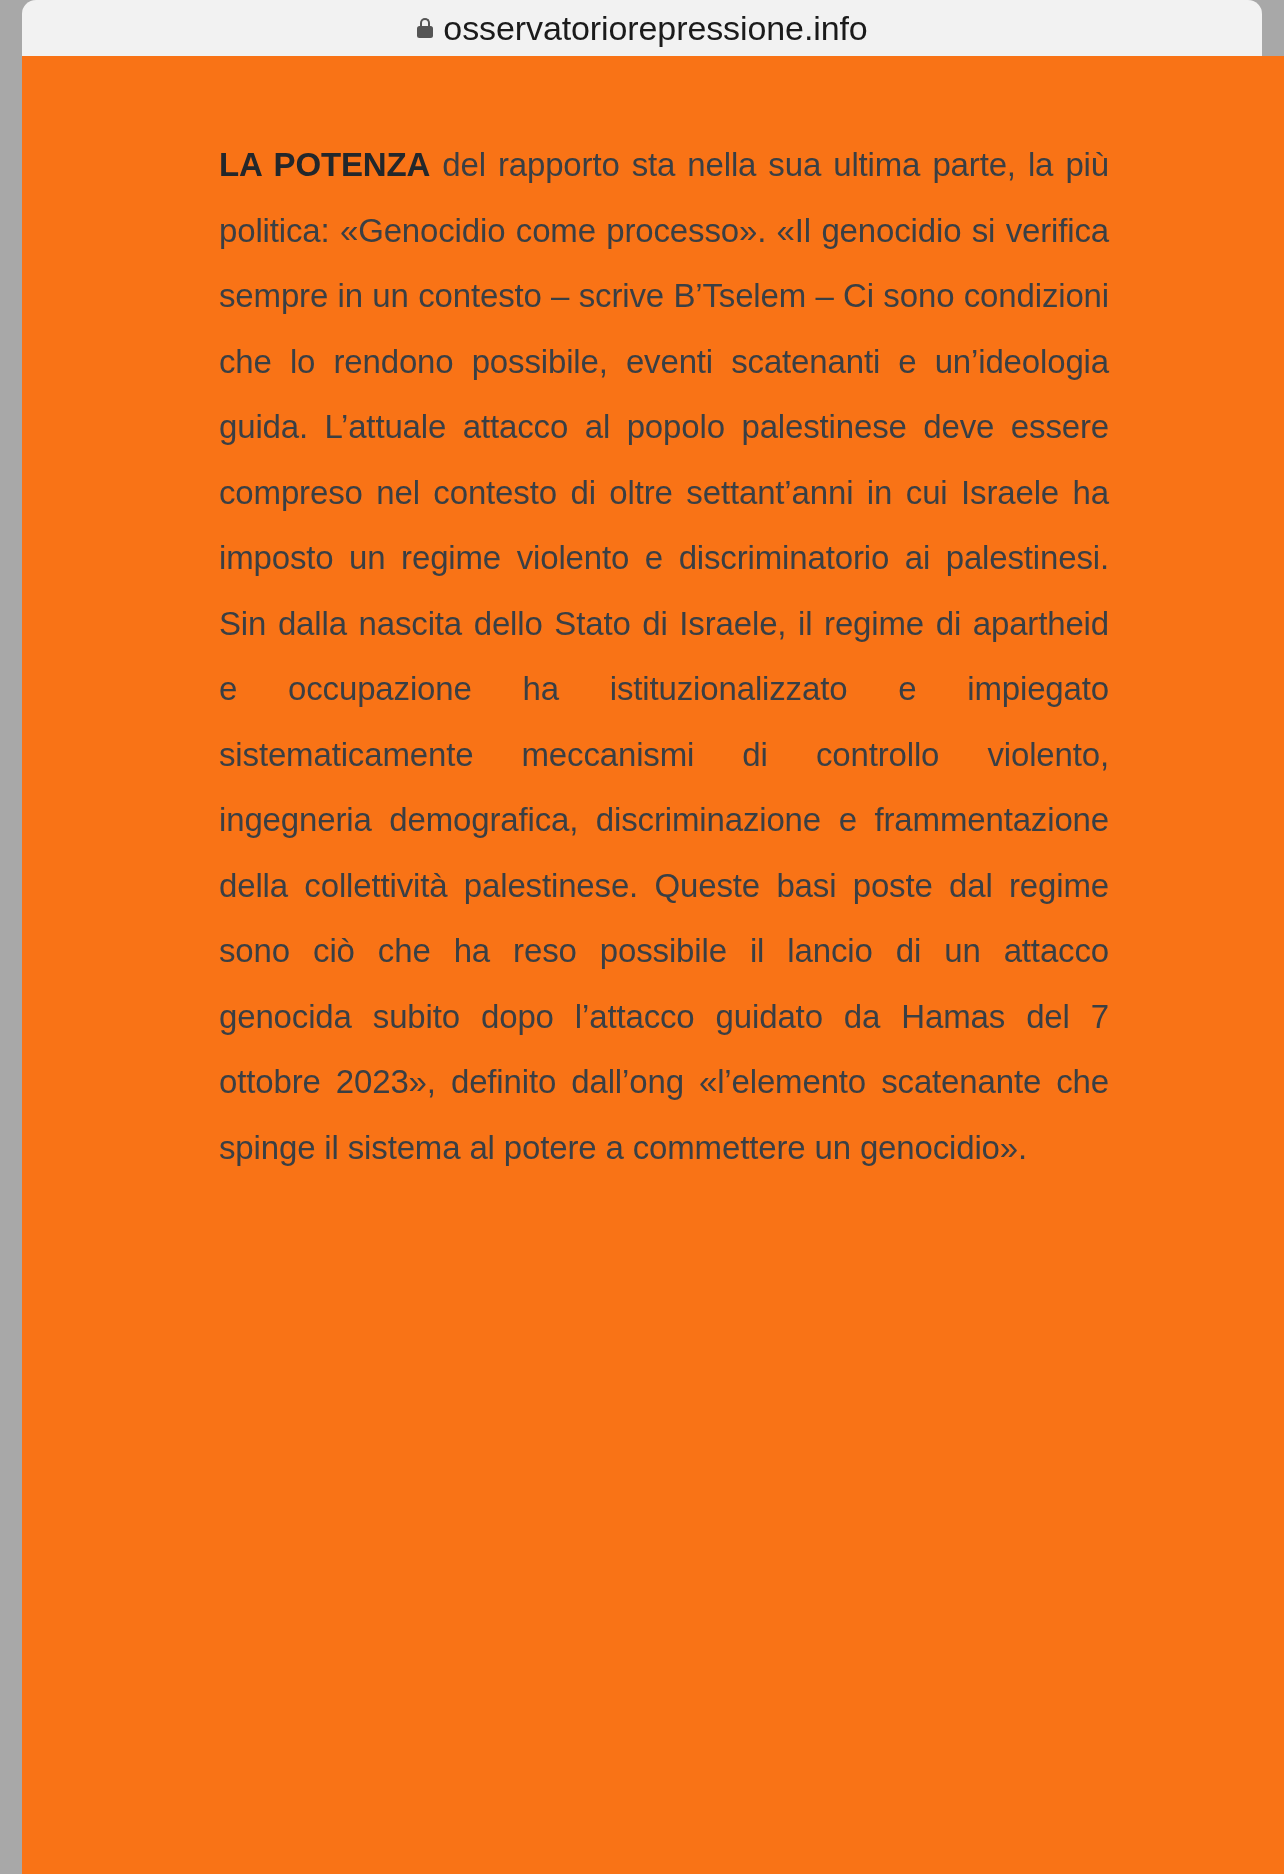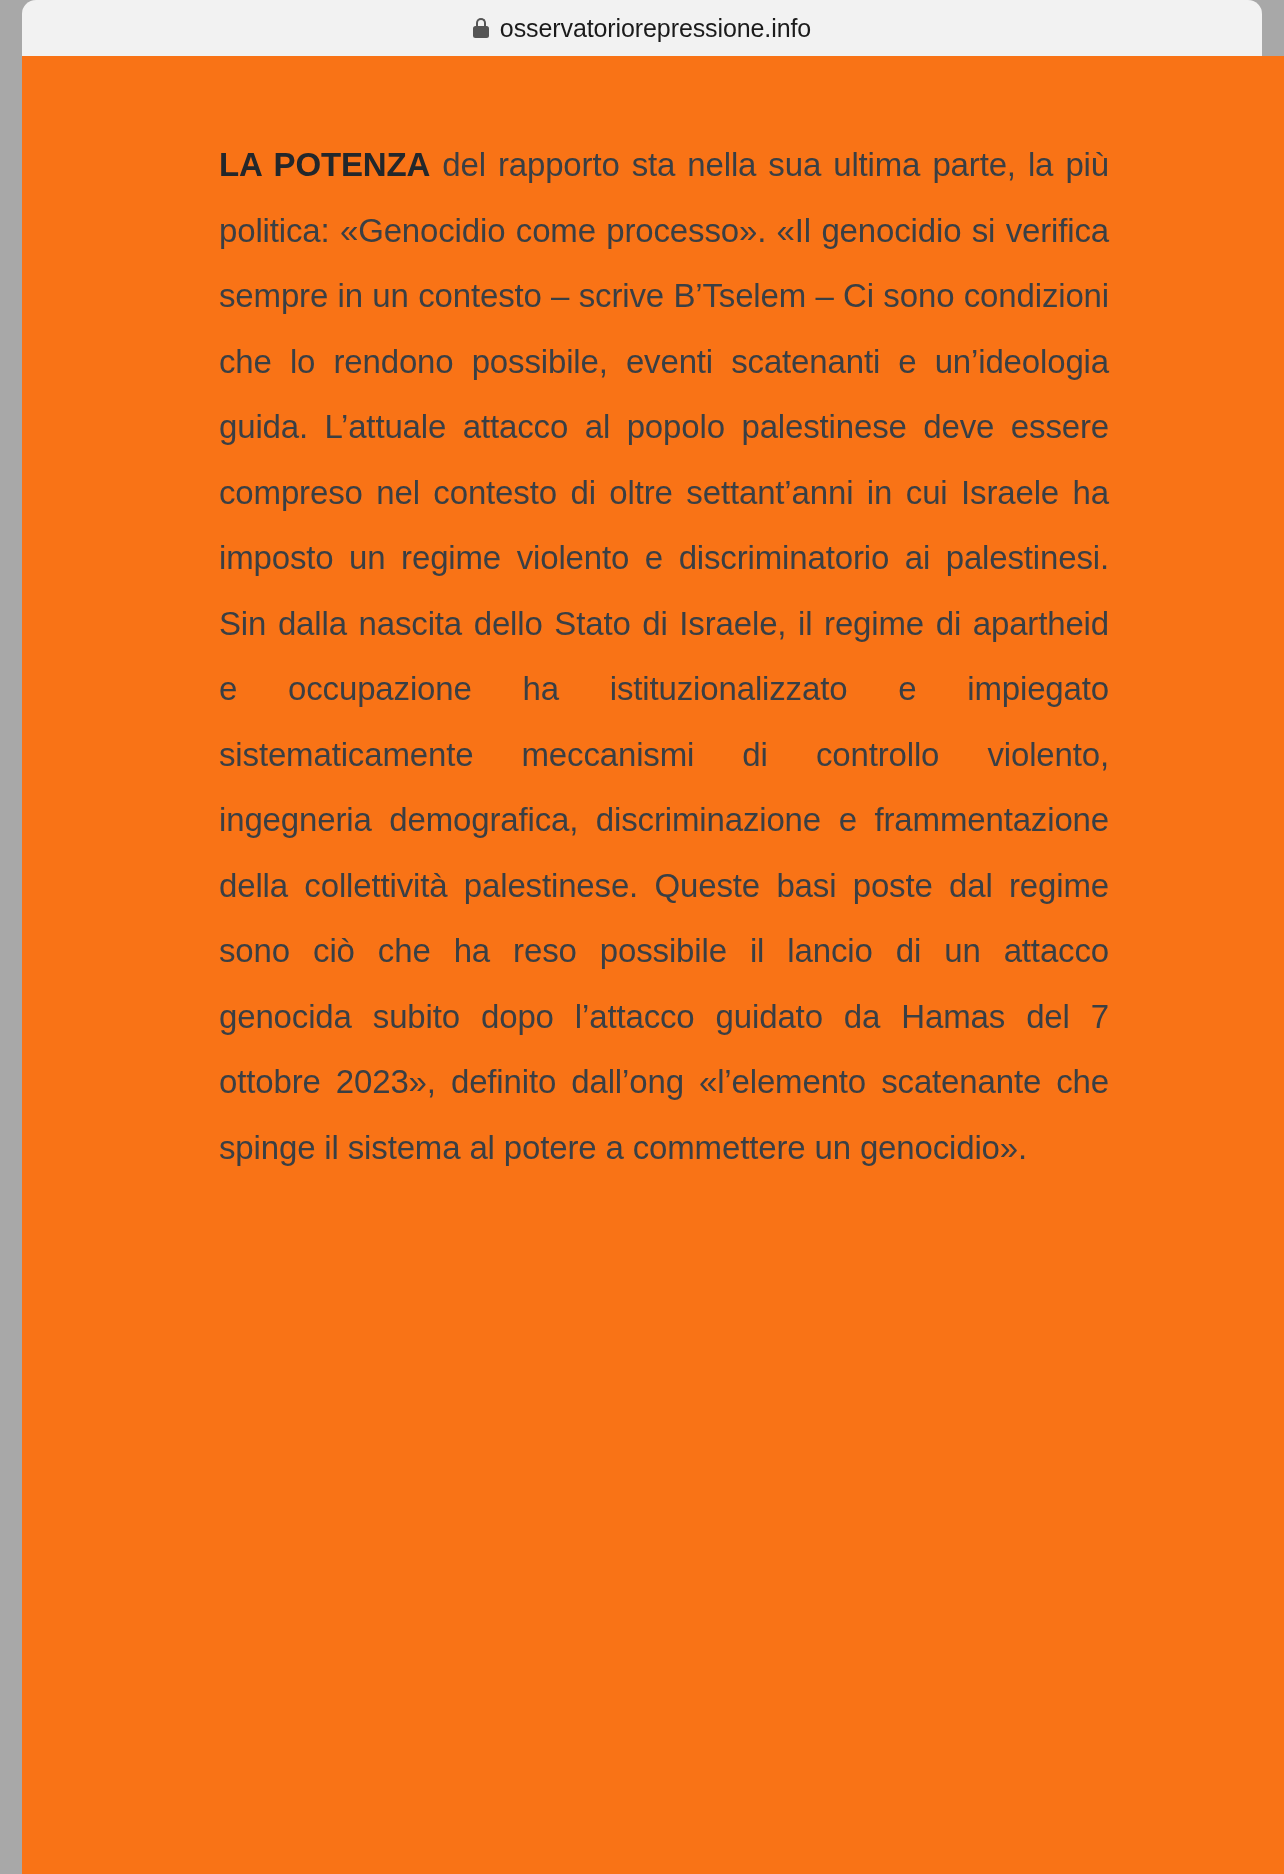--- a/index.html
+++ b/index.html
@@ -67,21 +67,21 @@
   .lock-icon .body {
     position: absolute;
     left: 0.5px;
     top: 8px;
     width: 16px;
     height: 11.5px;
     background: #555;
     border-radius: 2.5px;
   }
   .url-text {
-    font-size: 25px;
+    font-size: 34px;
     color: #1b1b1b;
     letter-spacing: -0.1px;
     white-space: nowrap;
   }
 
   
   .viewport {
     position: absolute;
     left: 22px;
     top: 56px;

